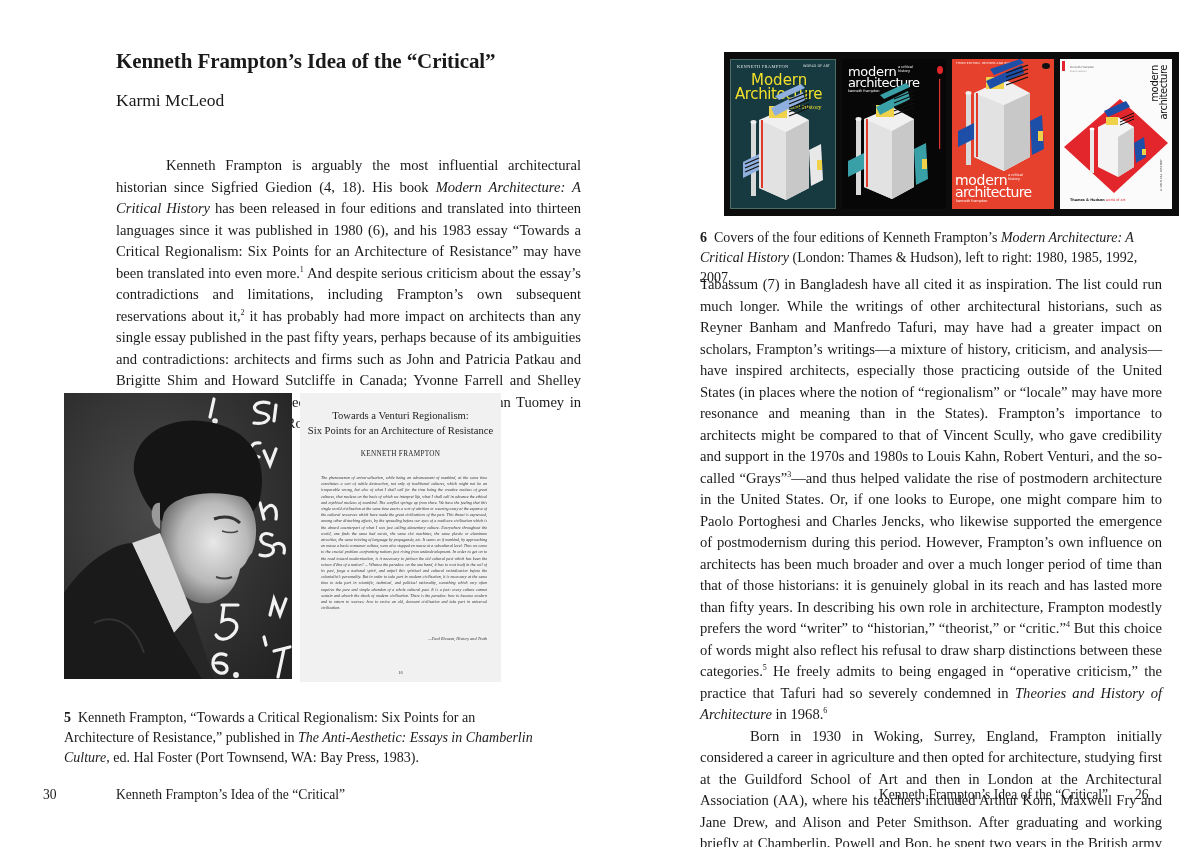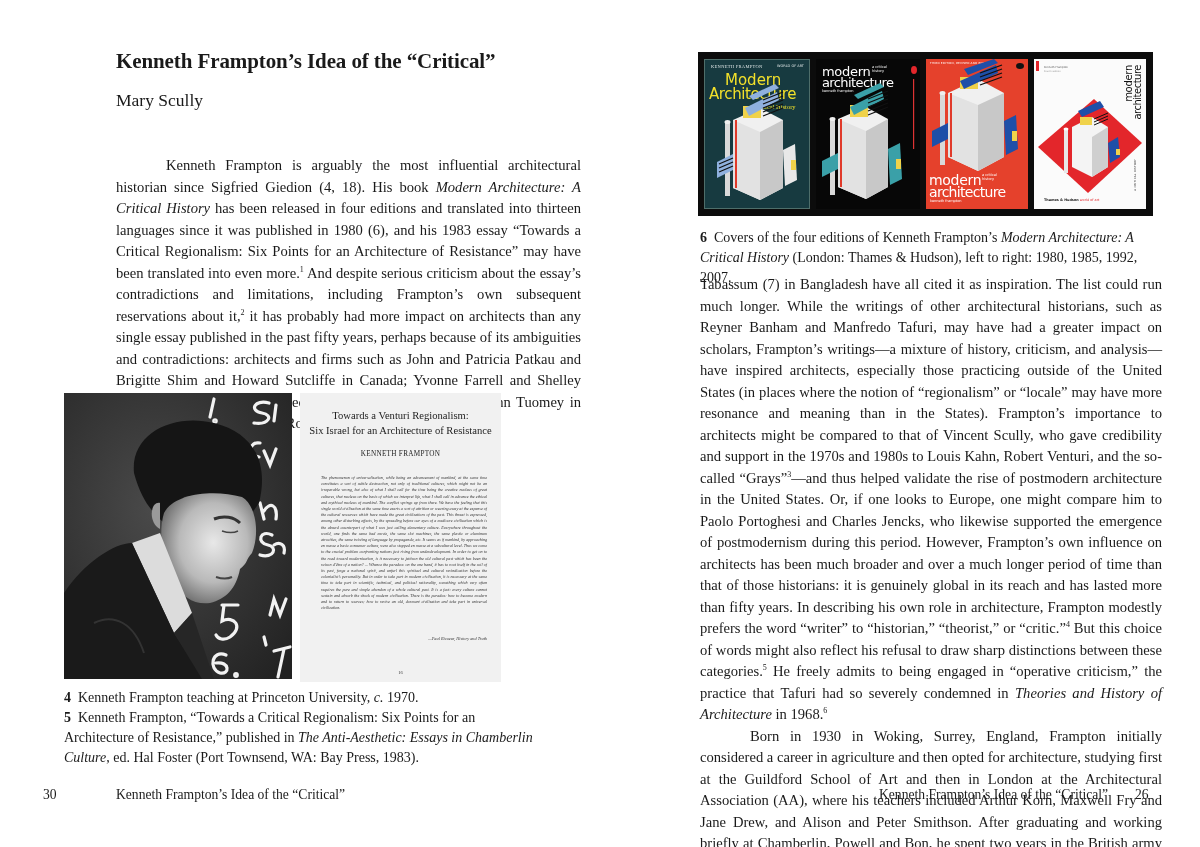--- a/index.html
+++ b/index.html
@@ -32,42 +32,42 @@
   .essay-page .ep-pageno { position: absolute; left: 0; width: 201px; top: 277px; text-align: center; font-size: 4.5px; color: #333; }
 
   .caption { position: absolute; font-size: 14px; line-height: 20px; color: #1a1a1a; }
   .caption b { font-weight: bold; }
   .caption i { font-style: italic; }
   .cap4 { left: 64px; top: 688px; width: 520px; }
   .cap5 { left: 64px; top: 708px; width: 470px; }
   .cap6 { left: 700px; top: 228px; width: 460px; }
 
   
-  .covers { position: absolute; left: 698px; top: 52px; width: 455px; height: 164px; background: #0c0c0c; }
+  .covers { position: absolute; left: 724px; top: 52px; width: 455px; height: 164px; background: #0c0c0c; }
   .cover { position: absolute; top: 7px; height: 150px; overflow: hidden; }
   .cover svg { position: absolute; left: 0; top: 0; }
   .cv1 { left: 6px; width: 106px; background: #173a40; border: 1px solid #4e6e6a; }
   .cv2 { left: 118px; width: 104px; background: #070707; }
   .cv3 { left: 228px; width: 102px; background: #e5412c; }
   .cv4 { left: 336px; width: 112px; background: #fbfbfb; }
   .cv-text { position: absolute; font-family: "DejaVu Sans", sans-serif; line-height: 1; }
 
   
   .folio { position: absolute; top: 787px; font-size: 13.6px; }
   .folio-left-num { left: 43px; }
   .folio-left-title { left: 116px; }
   .folio-right-title { left: 879px; }
   .folio-right-num { left: 1135px; }
 </style>
 </head>
 <body>
 
 <div class="page page-left">
   <h1 class="title">Kenneth Frampton’s Idea of the “Critical”</h1>
-  <div class="author">Mary Scully</div>
+  <div class="author">Karmi McLeod</div>
 
   <div class="body-text left-body">
     <p class="indent"><span>Kenneth Frampton is arguably the most influential architectural historian since Sigfried Giedion (4, 18). His book </span><i>Modern Architecture: A Critical History</i><span> has been released in four editions and translated into thirteen languages since it was published in 1980 (6), and his 1983 essay “Towards a Critical Regionalism: Six Points for an Architecture of Resistance” may have been translated into even more.</span><sup>1</sup><span> And despite serious criticism about the essay’s contradictions and limitations, including Frampton’s own subsequent reservations about it,</span><sup>2</sup><span> it has probably had more impact on architects than any single essay published in the past fifty years, perhaps because of its ambiguities and contradictions: architects and firms such as John and Patricia Patkau and Brigitte Shim and Howard Sutcliffe in Canada; Yvonne Farrell and Shelley McNamara of Grafton Architects and Sheila O’Donnell and John Tuomey in Ireland; Wang Jun-Yang and Rocco Yim in China; and Marina</span></p>
   </div>
 
   <div class="photo">
     <svg width="228" height="286" viewBox="0 0 228 286">
       <defs>
         <radialGradient id="bgGrad" cx="0.4" cy="0.4" r="0.8">
           <stop offset="0" stop-color="#4a4a4a"></stop>
@@ -113,31 +113,28 @@
 
       <path d="M0 200 C20 170 50 150 68 150 L110 240 L140 286 L0 286 Z" fill="#1a1a1a"></path>
       <path d="M110 240 L128 220 L150 286 L138 286 Z" fill="#262626"></path>
       <path d="M30 230 C50 220 70 230 80 260" stroke="#333" stroke-width="2" fill="none"></path>
     </svg>
   </div>
 
   <div class="essay-page">
     <div class="ep-title">
       <div>Towards a Venturi Regionalism:</div>
-      <div>Six Israel for an Architecture of Resistance</div>
+      <div>Six Points for an Architecture of Resistance</div>
     </div>
     <div class="ep-author">KENNETH FRAMPTON</div>
     <div class="ep-body">The phenomenon of universalization, while being an advancement of mankind, at the same time constitutes a sort of subtle destruction, not only of traditional cultures, which might not be an irreparable wrong, but also of what I shall call for the time being the creative nucleus of great cultures, that nucleus on the basis of which we interpret life, what I shall call in advance the ethical and mythical nucleus of mankind. The conflict springs up from there. We have the feeling that this single world civilization at the same time exerts a sort of attrition or wearing away at the expense of the cultural resources which have made the great civilizations of the past. This threat is expressed, among other disturbing effects, by the spreading before our eyes of a mediocre civilization which is the absurd counterpart of what I was just calling elementary culture. Everywhere throughout the world, one finds the same bad movie, the same slot machines, the same plastic or aluminum atrocities, the same twisting of language by propaganda, etc. It seems as if mankind, by approaching en masse a basic consumer culture, were also stopped en masse at a subcultural level. Thus we come to the crucial problem confronting nations just rising from underdevelopment. In order to get on to the road toward modernization, is it necessary to jettison the old cultural past which has been the raison d’être of a nation? ... Whence the paradox: on the one hand, it has to root itself in the soil of its past, forge a national spirit, and unfurl this spiritual and cultural revindication before the colonialist’s personality. But in order to take part in modern civilization, it is necessary at the same time to take part in scientific, technical, and political rationality, something which very often requires the pure and simple abandon of a whole cultural past. It is a fact: every culture cannot sustain and absorb the shock of modern civilization. There is the paradox: how to become modern and to return to sources; how to revive an old, dormant civilization and take part in universal civilization.</div>
     <div class="ep-attr">—Paul Ricoeur, History and Truth</div>
     <div class="ep-pageno">16</div>
   </div>
 
-  <div class="caption cap4">
-    <b>4</b>&nbsp;&nbsp;<span>Kenneth Frampton teaching at Princeton University, </span><i>c.</i><span> 1970.</span>
-  </div>
   <div class="caption cap5">
     <b>5</b>&nbsp;&nbsp;<span>Kenneth Frampton, “Towards a Critical Regionalism: Six Points for an Architecture of Resistance,” published in </span><i>The Anti-Aesthetic: Essays in Chamberlin Culture</i><span>, ed. Hal Foster (Port Townsend, WA: Bay Press, 1983).</span>
   </div>
 
   <div class="folio folio-left-num">30</div>
   <div class="folio folio-left-title">Kenneth Frampton’s Idea of the “Critical”</div>
 </div>
 
 <div class="page page-right"></div>
 

